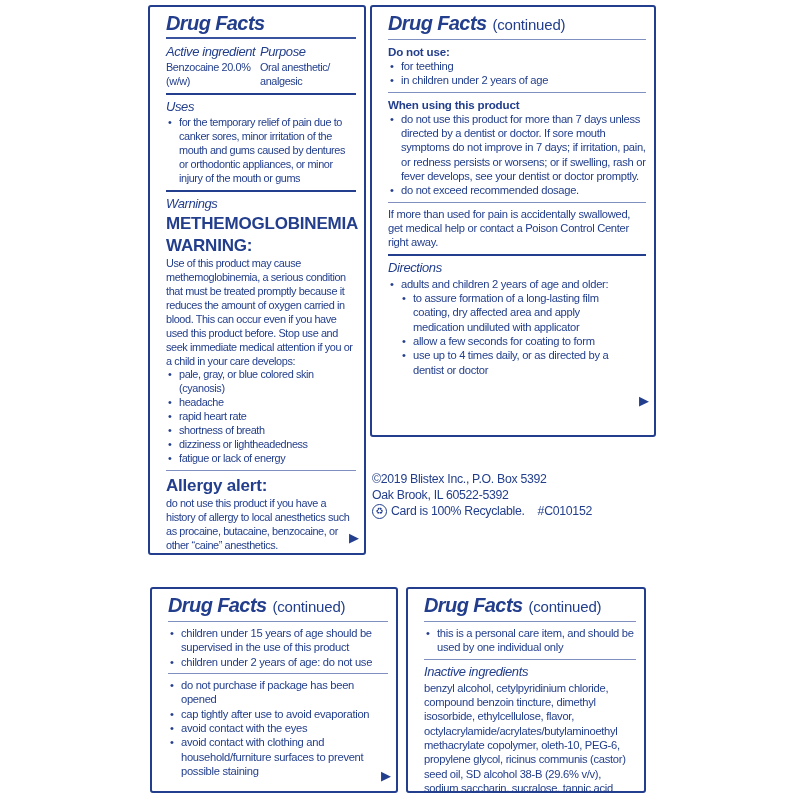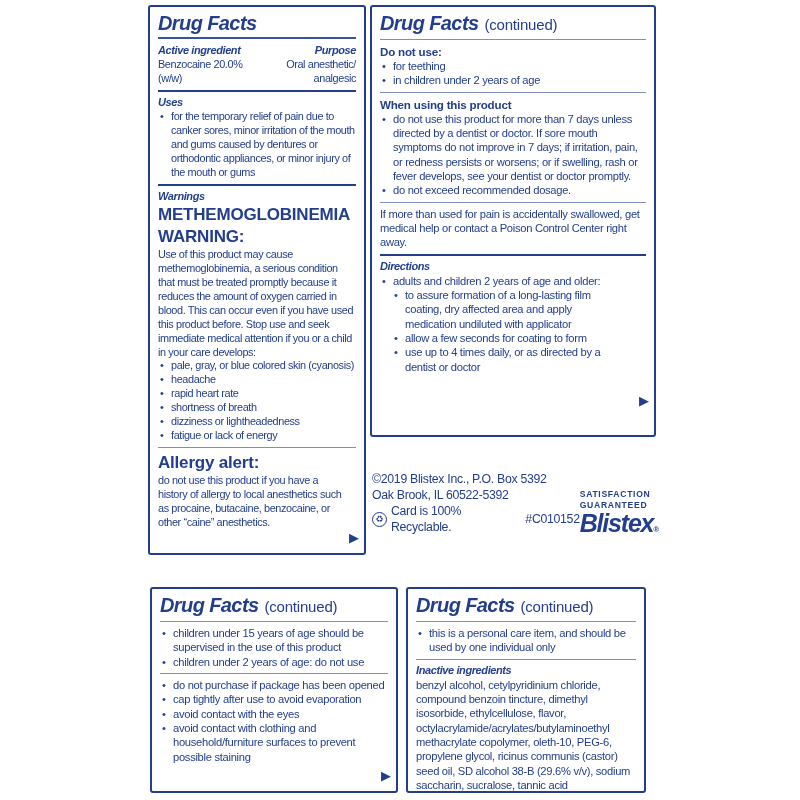--- a/index.html
+++ b/index.html
@@ -2,44 +2,44 @@
 <html><head>
 <meta charset="utf-8">
 <style>
   html,body{margin:0;padding:0;}
   body{
     width:800px;height:800px;position:relative;background:#ffffff;
     font-family:"Liberation Sans",sans-serif;color:#223e8c;overflow:hidden;
   }
   .panel{
     position:absolute;border:2px solid #223e8c;border-radius:3px;background:#fff;
-    padding:4px 8px 6px 8px;box-sizing:border-box;overflow:hidden;
+    padding:4px 8px 6px 16px;box-sizing:border-box;overflow:hidden;
   }
   .df-line{display:flex;align-items:baseline;gap:6px;margin-top:1px;}
   .df{font-style:italic;font-weight:bold;font-size:20px;letter-spacing:-0.6px;}
   .cont{font-size:15px;letter-spacing:-0.2px;}
   .rule-t{border-top:2px solid #3a539e;margin:2px 0 4px 0;}
   .rule-m{border-top:2px solid #223e8c;margin:4px 0;}
   .rule-s{border-top:1px solid #7f90c0;margin:4px 0;}
-  .sec{font-style:italic;font-weight:bold;font-size:11px;letter-spacing:-0.4px;margin:1px 0 2px 0;}
+  .sec{font-style:italic;font-weight:normal;font-size:13px;letter-spacing:-0.4px;margin:1px 0 2px 0;}
   .bh{font-weight:bold;font-size:11.6px;letter-spacing:-0.2px;line-height:1.3;}
   .t{font-size:11.2px;line-height:1.28;letter-spacing:-0.3px;}
   .bu{display:flex;font-size:11.2px;line-height:1.28;letter-spacing:-0.3px;}
   .bu .m{flex:none;width:11px;padding-left:2px;}
   .bu .x{flex:1;}
   .sub{margin-left:12px;}
   .arr{position:absolute;font-size:13px;color:#223e8c;line-height:1;}
   
   .p1 .t,.p1 .bu{font-size:10.9px;letter-spacing:-0.4px;}
   .p1 .bh{font-size:17px;}
   
   .ai-row{display:flex;justify-content:space-between;}
-  .ai-col-r{text-align:right;max-width:96px;}
+  .ai-col-r{text-align:left;max-width:96px;}
   
-  .footer{position:absolute;display:flex;justify-content:space-between;align-items:flex-end;}
+  .footer{position:absolute;display:flex;justify-content:space-between;align-items:flex-start;}
   .f-t{font-size:12.3px;line-height:1.3;letter-spacing:-0.3px;}
   .rec-line{display:flex;align-items:center;gap:4px;}
   .rec-ic{display:inline-flex;width:13px;height:13px;border:1.3px solid #223e8c;border-radius:50%;
           align-items:center;justify-content:center;font-size:9px;flex:none;}
   .code{margin-left:9px;}
   .logo{text-align:left;padding-top:3px;}
   .sat{font-size:8.6px;font-weight:bold;letter-spacing:0.7px;line-height:1.2;}
   .blistex{font-size:25px;font-weight:bold;font-style:italic;letter-spacing:-1.2px;line-height:1;margin-top:1px;}
   .regmark{font-size:8px;font-style:normal;vertical-align:baseline;}
 </style>
@@ -160,25 +160,20 @@
 <div class="footer" style="left:372px;top:472px;width:286px;">
   <div>
     <div class="f-t">©2019 Blistex Inc., P.O. Box 5392</div>
     <div class="f-t">Oak Brook, IL 60522-5392</div>
     <div class="f-t rec-line">
       <span class="rec-ic">♻</span>
       <span>Card is 100% Recyclable.</span>
       <span class="code">#C010152</span>
     </div>
   </div>
-  <div class="logo">
-    <div class="sat">SATISFACTION</div>
-    <div class="sat">GUARANTEED</div>
-    <div class="blistex"><span>Blistex</span><span class="regmark">®</span></div>
-  </div>
 </div>
 
 <section class="panel" style="left:150px;top:587px;width:248px;height:206px;">
   <div class="df-line">
     <span class="df">Drug Facts</span>
     <span class="cont">(continued)</span>
   </div>
   <div class="rule-s"></div>
 
   <div class="bu">

